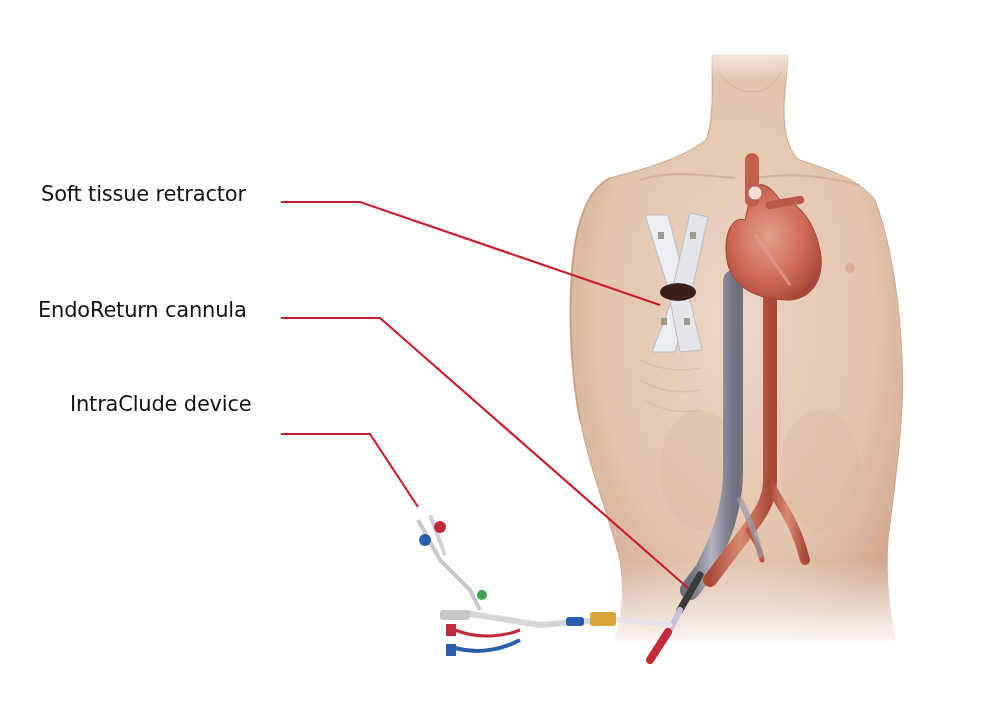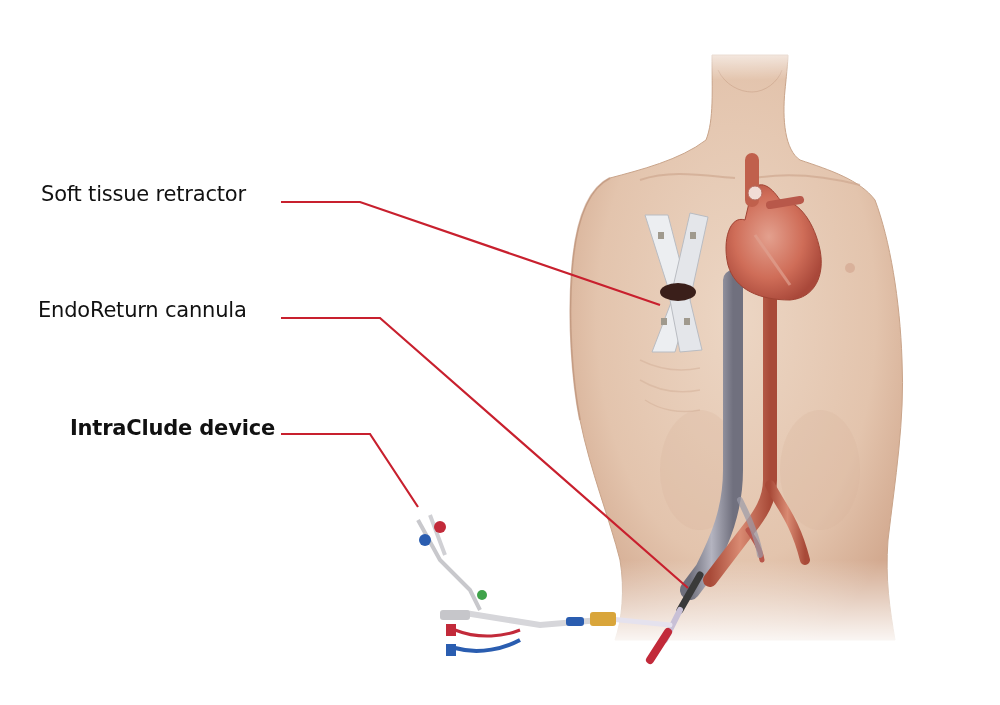--- a/index.html
+++ b/index.html
@@ -134,14 +134,14 @@
 
     <g fill="none" stroke="#c8202e" stroke-width="2.2">
       <polyline points="281,202 360,202 660,305"></polyline>
       <polyline points="281,318 380,318 688,588"></polyline>
       <polyline points="281,434 370,434 418,507"></polyline>
     </g>
   </svg>
 
   <div class="label" style="left:38px; top:298px;">EndoReturn cannula</div>
   <div class="label" style="left:41px; top:182px;">Soft tissue retractor</div>
-  <div class="label" style="left:70px; top:416px;font-weight:bold;">IntraClude device</div>
+  <div class="label" style="left:70px; top:392px;">IntraClude device</div>
 </div>
 
 </body></html>

